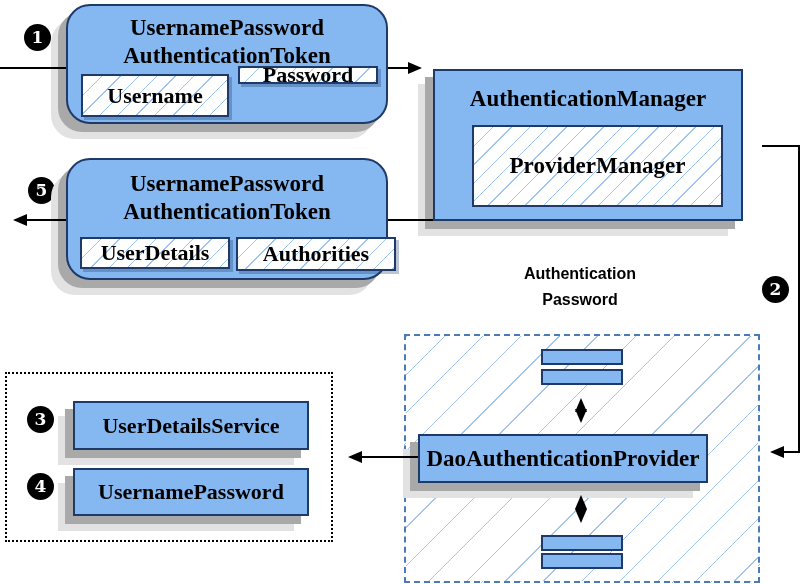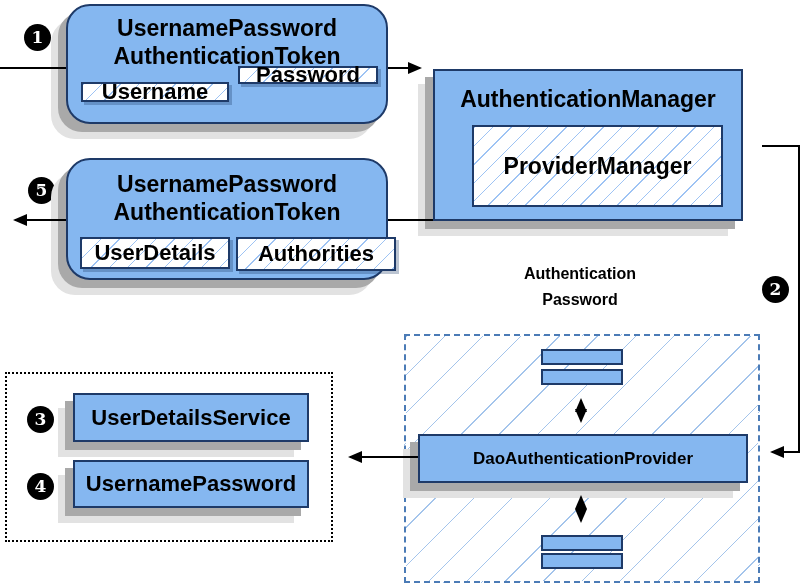--- a/index.html
+++ b/index.html
@@ -5,40 +5,41 @@
   html,body{margin:0;padding:0;background:#fff;}
   .canvas{
     position:relative;width:803px;height:584px;background:#fff;overflow:hidden;
     font-family:"Liberation Sans",sans-serif;color:#000;
   }
   .abs{position:absolute;box-sizing:border-box;}
   
   .bluebox{
     background:#85B7F0;border:2px solid #1E3A68;
     box-shadow:-8px 8px 0 #a9a9a9,-15px 15px 0 #e2e2e2;
+    font-family:Liberation Serif, serif;
   }
   .round{border-radius:24px;}
   
   .hatch-fine{
     background-color:#fff;
     background-image:repeating-linear-gradient(135deg, rgba(125,175,240,0.75) 0 1px, transparent 1px 13px);
   }
   .hatch-wide{
     background-color:#fff;
     background-image:repeating-linear-gradient(135deg, rgba(115,165,225,0.65) 0 1px, transparent 1px 27px);
   }
   .whitebox{
     border:2px solid #1E3A68;
     box-shadow:3px 3px 0 rgba(30,58,104,0.30);
     display:flex;align-items:center;justify-content:center;
     font-weight:bold;font-size:22px;
   }
   .title{font-weight:bold;text-align:center;}
   .t23{font-size:23px;line-height:28px;}
-  .t22{font-size:22px;}
+  .t22{font-size:22px;margin-top:8px;}
   .t21{font-size:16px;line-height:26px;}
   .center-flex{display:flex;align-items:center;justify-content:center;}
   
   .badge{
     position:absolute;width:27px;height:27px;border-radius:50%;
     background:#000;color:#fff;display:flex;align-items:center;justify-content:center;
     font-family:"DejaVu Serif",serif;font-weight:bold;font-size:17px;line-height:1;
   }
   
   .dashedbox{border:2px dashed #4B7BB6;}
@@ -55,21 +56,21 @@
   <div class="badge" style="left:762px;top:276px;">2</div>
   <div class="badge" style="left:27px;top:406px;">3</div>
   <div class="badge" style="left:27px;top:473px;">4</div>
   <div class="badge" style="left:28px;top:177px;">5</div>
 
   <div class="abs bluebox round" style="left:66px;top:4px;width:322px;height:120px;">
     <div class="abs title t23" style="left:0;top:8px;width:100%;">
       <div>UsernamePassword</div>
       <div>AuthenticationToken</div>
     </div>
-    <div class="abs whitebox hatch-fine" style="left:13px;top:76px;width:148px;height:20px;">
+    <div class="abs whitebox hatch-fine" style="left:13px;top:68px;width:148px;height:43px;">
       <span>Username</span>
     </div>
     <div class="abs whitebox hatch-fine" style="left:170px;top:60px;width:140px;height:18px;text-align:center;">
       <span>Password</span>
     </div>
   </div>
 
   <div class="abs bluebox round" style="left:66px;top:158px;width:322px;height:122px;">
     <div class="abs title t23" style="left:0;top:10px;width:100%;">
       <div>UsernamePassword</div>
@@ -93,21 +94,21 @@
   <div class="abs title t21" style="left:455px;top:261px;width:250px;">
     <div>Authentication</div>
     <div>Password</div>
   </div>
 
   <div class="abs dashedbox hatch-wide" style="left:404px;top:334px;width:356px;height:249px;"></div>
 
   <div class="abs bar" style="left:541px;top:349px;width:82px;height:16px;"></div>
   <div class="abs bar" style="left:541px;top:369px;width:82px;height:16px;"></div>
 
-  <div class="abs bluebox center-flex" style="left:418px;top:434px;width:330px;height:49px;font-weight:bold;font-size:17px;">
+  <div class="abs bluebox center-flex" style="left:418px;top:434px;width:290px;height:49px;font-weight:bold;font-size:23px;">
     <span>DaoAuthenticationProvider</span>
   </div>
 
   <div class="abs bar" style="left:541px;top:535px;width:82px;height:16px;"></div>
   <div class="abs bar" style="left:541px;top:553px;width:82px;height:16px;"></div>
 
   <div class="abs dottedbox" style="left:5px;top:372px;width:328px;height:170px;background:transparent;"></div>
 
   <div class="abs bluebox center-flex t22" style="left:73px;top:393px;width:236px;height:49px;font-weight:bold;">
     <span>UserDetailsService</span>

